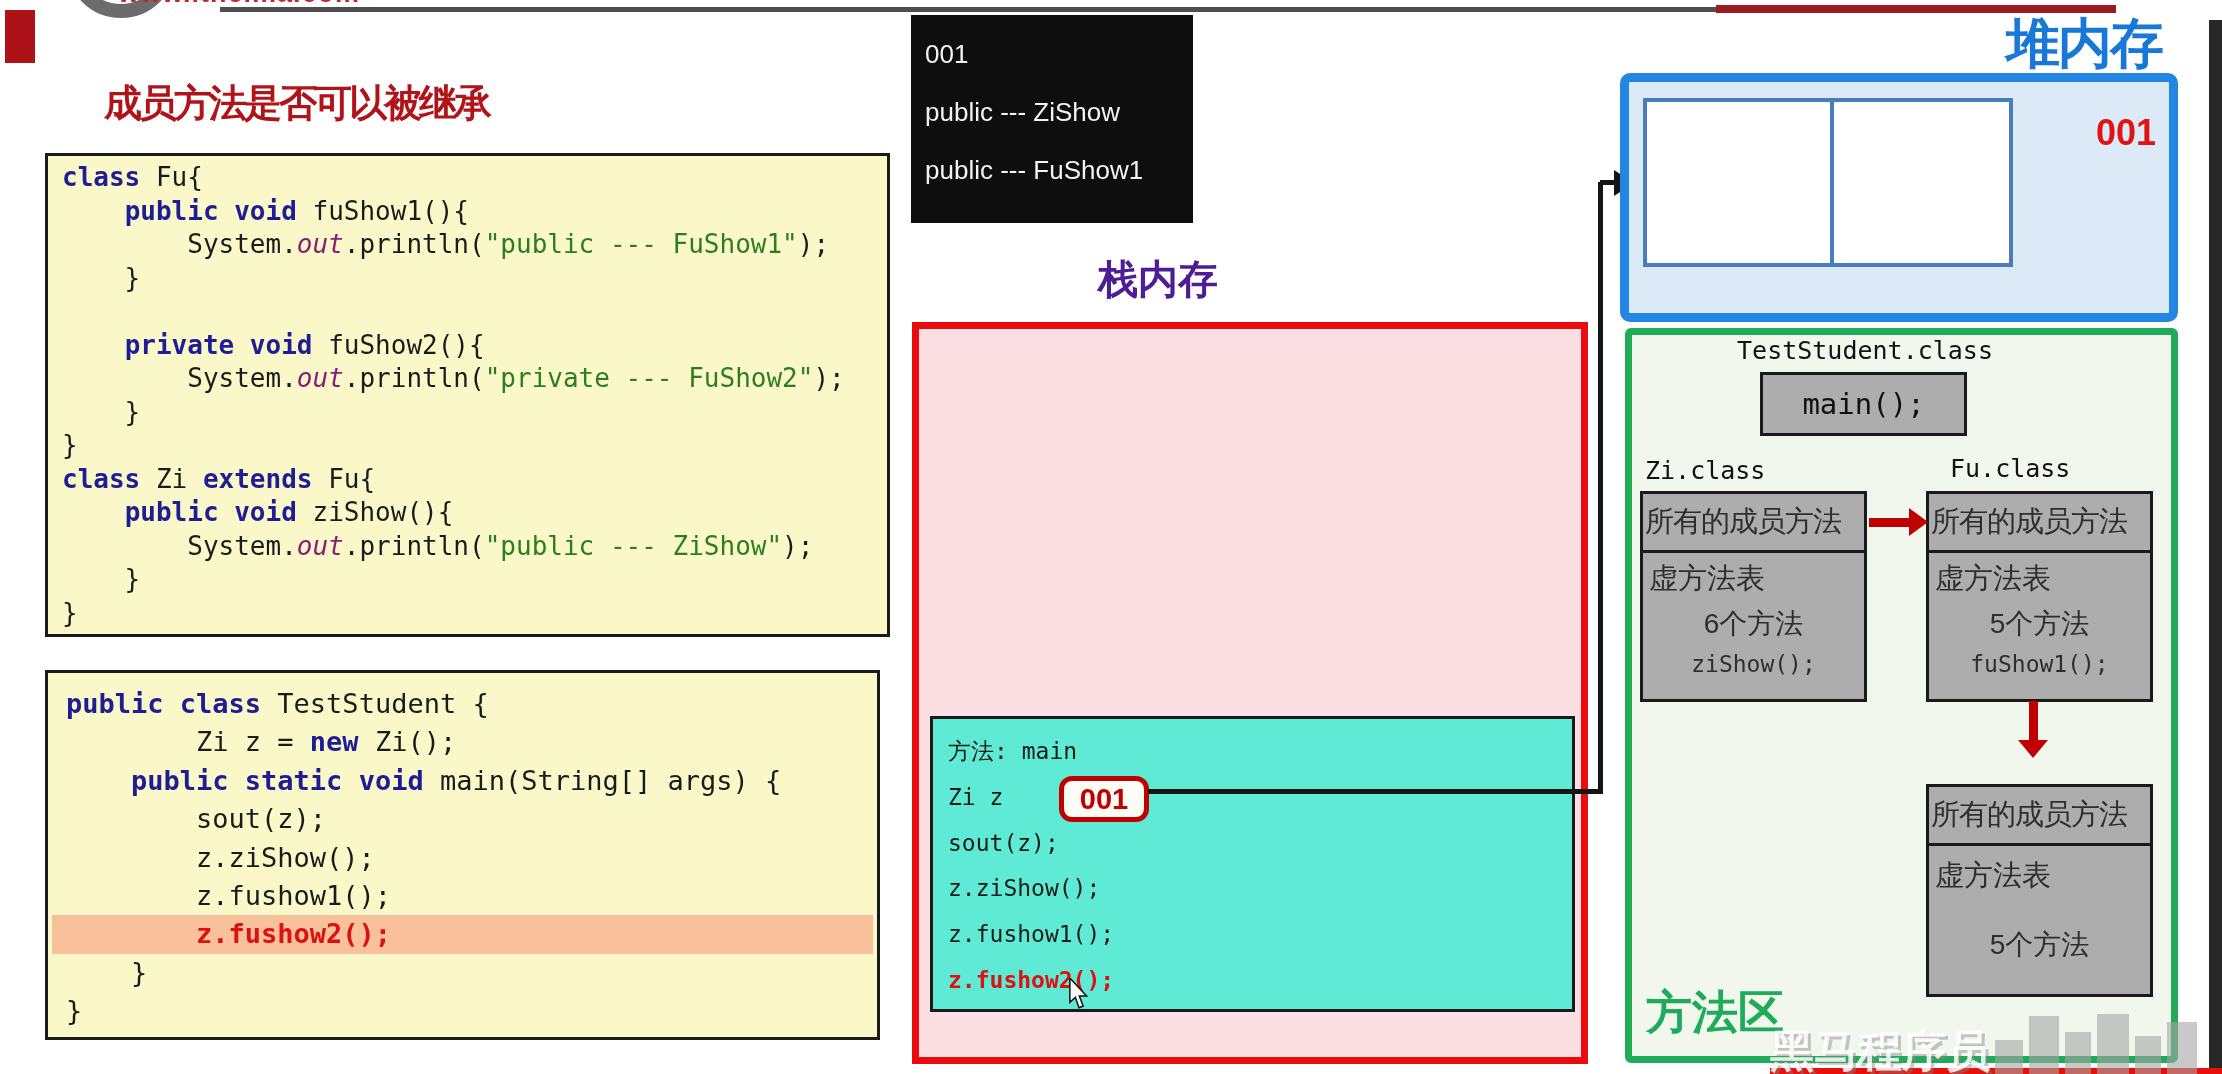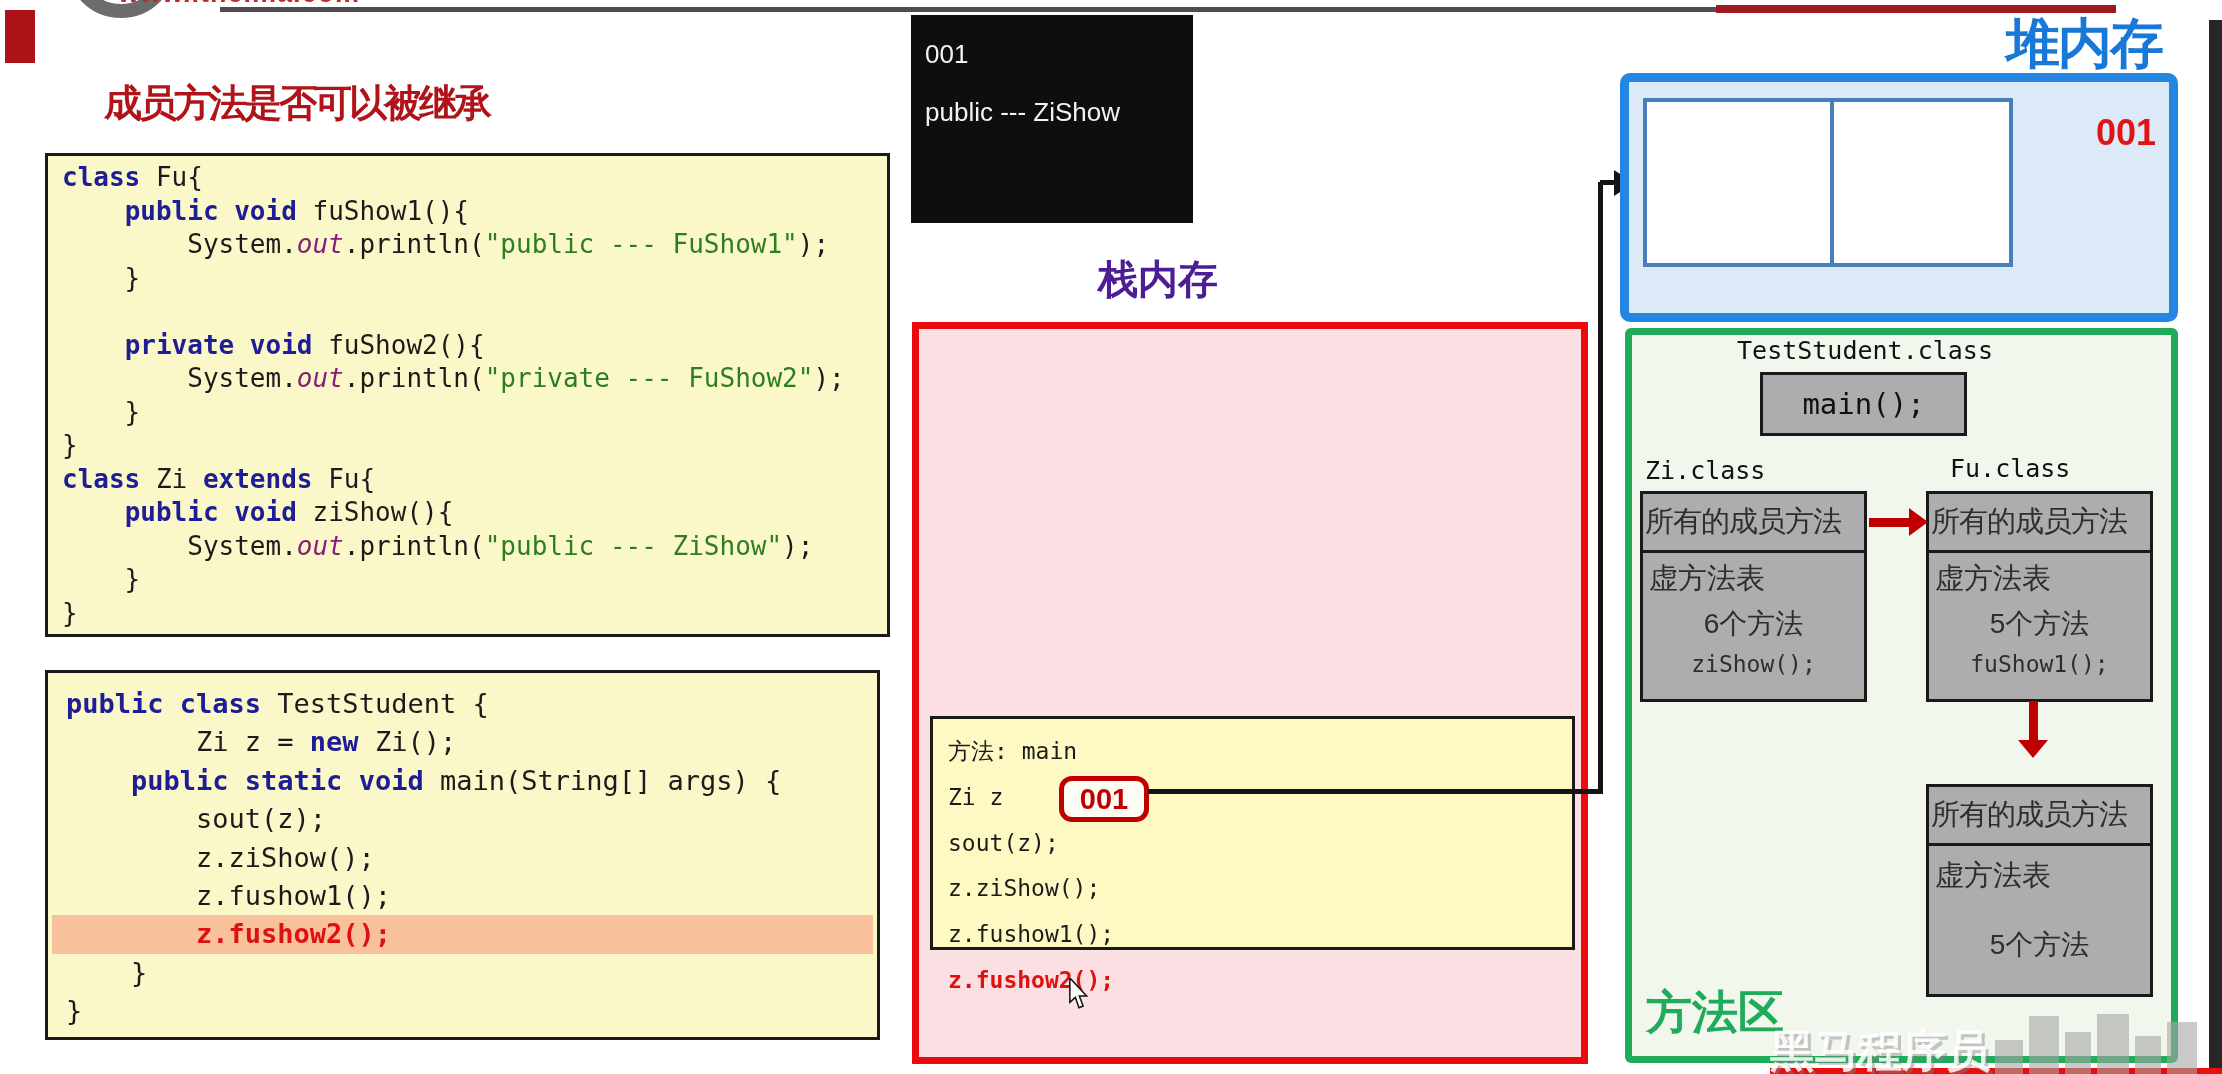--- a/index.html
+++ b/index.html
@@ -35,21 +35,21 @@
   .tk-r{color:#DE1111;font-weight:bold;}
 
   
   #console{left:911px;top:15px;width:282px;height:208px;background:#0E0E0E;color:#F2F2F2;
            font-size:26px;padding-top:14px;box-sizing:border-box;}
   #console div{padding-left:14px;height:58px;line-height:50px;}
 
   
   #stack-label{left:1098px;top:252px;font-size:40px;font-weight:bold;color:#4c1d95;}
   #stack-box{left:912px;top:322px;width:676px;height:742px;border:7px solid #EA0B0E;background:#FBDFE3;box-sizing:border-box;}
-  #stack-frame{left:930px;top:716px;width:645px;height:234px;background:#fef9c3;border:3px solid #1a1a1a;
+  #stack-frame{left:930px;top:716px;width:645px;height:296px;background:#5eead4;border:3px solid #1a1a1a;
                box-sizing:border-box;font-family:"DejaVu Sans Mono","Liberation Mono",monospace;
                font-size:23px;color:#1b1b1b;padding:10px 16px 0 15px;}
   #stack-frame .fline{height:45.8px;line-height:45.8px;white-space:pre;}
   #stack-frame .fline.red{color:#DE1111;font-weight:bold;}
   #ref-box{left:126px;top:57px;width:90px;height:46px;border:5px solid #C00000;border-radius:13px;
            background:#FDFDF6;box-sizing:border-box;text-align:center;line-height:36px;
            font-size:29px;font-weight:bold;color:#C00000;font-family:"Liberation Sans",sans-serif;}
 
   
   .blk{background:#141414;}
@@ -149,20 +149,21 @@
       <div class="code-line"><span class="tk-p">        z.ziShow();</span></div>
       <div class="code-line"><span class="tk-p">        z.fushow1();</span></div>
       <div class="code-line hl"><span class="tk-r">        z.fushow2();</span></div>
       <div class="code-line"><span class="tk-p">    }</span></div>
       <div class="code-line"><span class="tk-p">}</span></div>
     </div>
 
   <div class="abs" id="console">
     <div>001</div>
     <div>public --- ZiShow</div>
+    <div>public --- FuShow1</div>
   </div>
 
   <div class="abs" id="stack-label">栈内存</div>
   <div class="abs" id="stack-box"></div>
   <div class="abs" id="stack-frame">
     <div class="fline">方法: main</div>
     <div class="fline">Zi z</div>
     <div class="fline">sout(z);</div>
     <div class="fline">z.ziShow();</div>
     <div class="fline">z.fushow1();</div>

